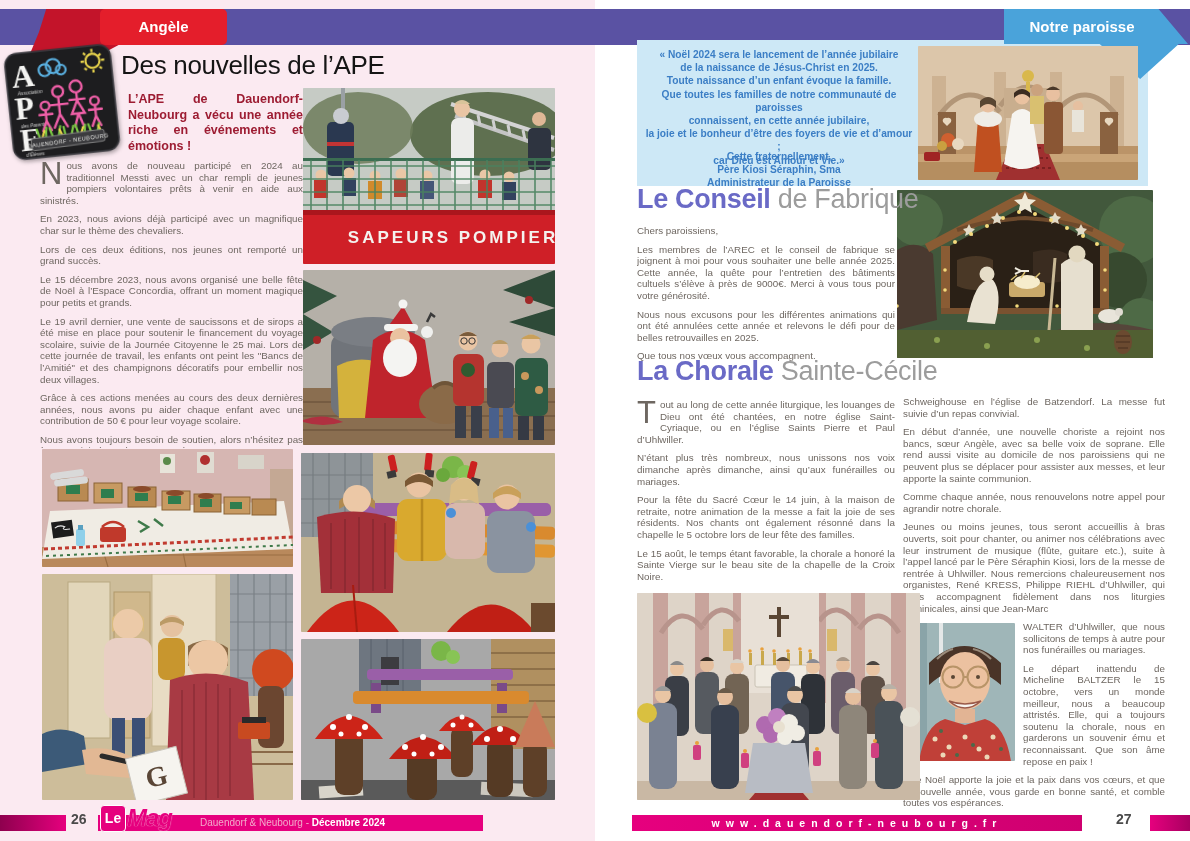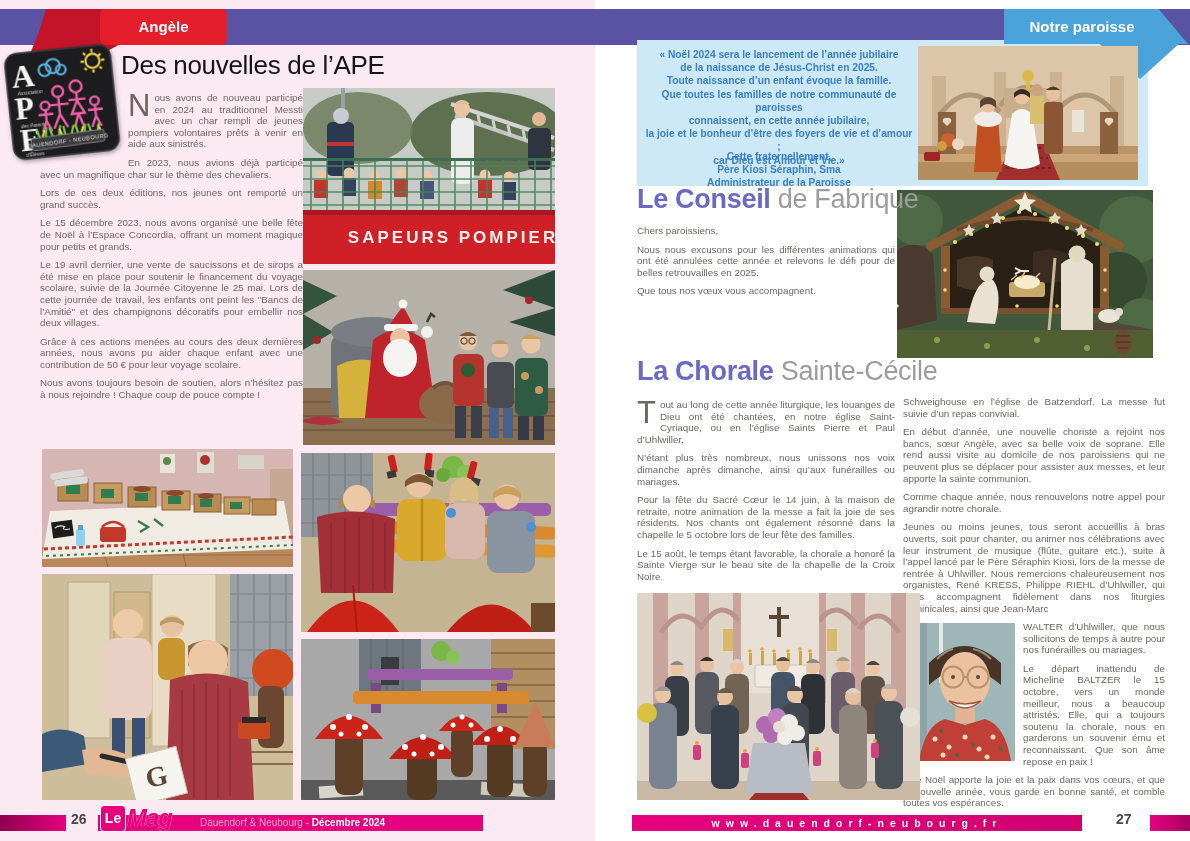--- a/index.html
+++ b/index.html
@@ -132,20 +132,21 @@
       </g>
       <rect x="18" y="80" width="68" height="11" rx="2" fill="#3b3b3e" stroke="#8a8a8a" stroke-width="0.8" transform="rotate(-2 52 85)"></rect>
       <text x="52" y="88" font-size="5.2" fill="#e4e4e2" text-anchor="middle" letter-spacing="0.4" transform="rotate(-2 52 85)">DAUENDORF - NEUBOURG</text>
     </svg>
   </div>
 
   <h1 class="title">Des nouvelles de l’APE</h1>
 
   <div class="left-col">
     <div class="float-spacer"></div>
+    <p class="lede">L’APE de Dauendorf-Neubourg a vécu une année riche en événements et émotions !</p>
     <p class="bodytext"><span class="dropcap">N</span><span>ous avons de nouveau participé en 2024 au traditionnel Messti avec un char rempli de jeunes pompiers volontaires prêts à venir en aide aux sinistrés.</span></p>
     <div>
         <p class="bodytext">En 2023, nous avions déjà participé avec un magnifique char sur le thème des chevaliers.</p>
         <p class="bodytext">Lors de ces deux éditions, nos jeunes ont remporté un grand succès.</p>
         <p class="bodytext">Le 15 décembre 2023, nous avons organisé une belle fête de Noël à l’Espace Concordia, offrant un moment magique pour petits et grands.</p>
         <p class="bodytext">Le 19 avril dernier, une vente de saucissons et de sirops a été mise en place pour soutenir le financement du voyage scolaire, suivie de la Journée Citoyenne le 25 mai. Lors de cette journée de travail, les enfants ont peint les "Bancs de l’Amitié" et des champignons décoratifs pour embellir nos deux villages.</p>
         <p class="bodytext">Grâce à ces actions menées au cours des deux dernières années, nous avons pu aider chaque enfant avec une contribution de 50 € pour leur voyage scolaire.</p>
         <p class="bodytext">Nous avons toujours besoin de soutien, alors n’hésitez pas à nous rejoindre ! Chaque coup de pouce compte !</p>
       </div>
   </div>
@@ -499,20 +500,21 @@
       <circle cx="160" cy="60" r="5" fill="#e6c0a0"></circle>
         <rect x="154" y="64" width="12" height="22" fill="#e8e4da"></rect>
     </svg>
   </div>
 
   <h2 class="sec-title t-conseil"><span class="accent">Le Conseil</span><span class="rest"> de Fabrique</span></h2>
 
   <div class="conseil-col">
     <div>
         <p class="bodytext">Chers paroissiens,</p>
+        <p class="bodytext">Les membres de l’AREC et le conseil de fabrique se joignent à moi pour vous souhaiter une belle année 2025. Cette année, la quête pour l’entretien des bâtiments cultuels s’élève à près de 9000€. Merci à vous tous pour votre générosité.</p>
         <p class="bodytext">Nous nous excusons pour les différentes animations qui ont été annulées cette année et relevons le défi pour de belles retrouvailles en 2025.</p>
         <p class="bodytext">Que tous nos vœux vous accompagnent.</p>
       </div>
 
   </div>
 
   <div class="photo ph-nativity">
     <svg viewBox="0 0 256 168" preserveAspectRatio="none">
       <rect width="256" height="168" fill="#42583c"></rect>
       <circle cx="236" cy="40" r="34" fill="#4e6a46"></circle>

